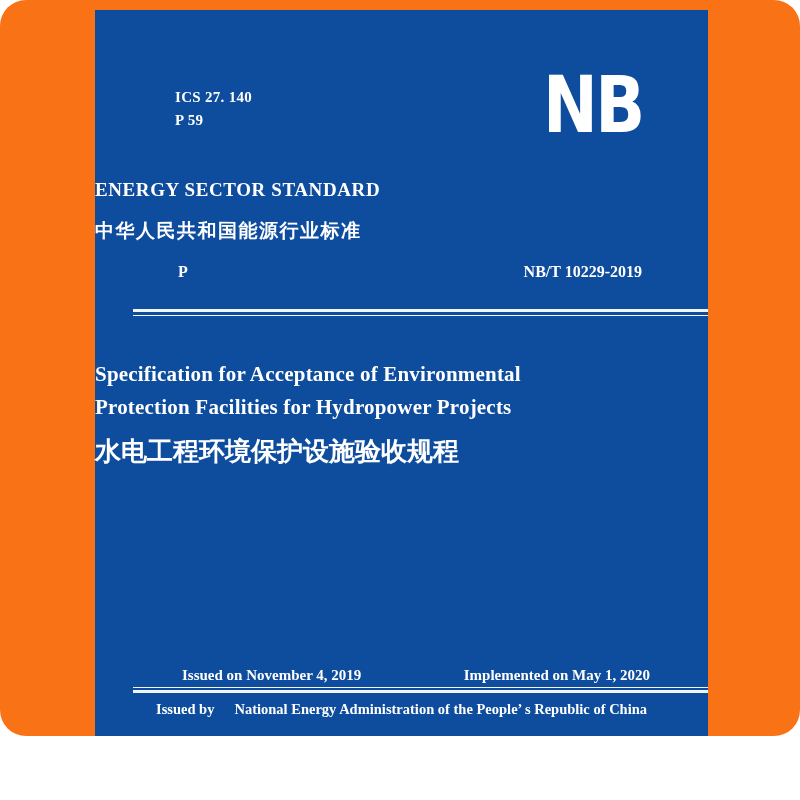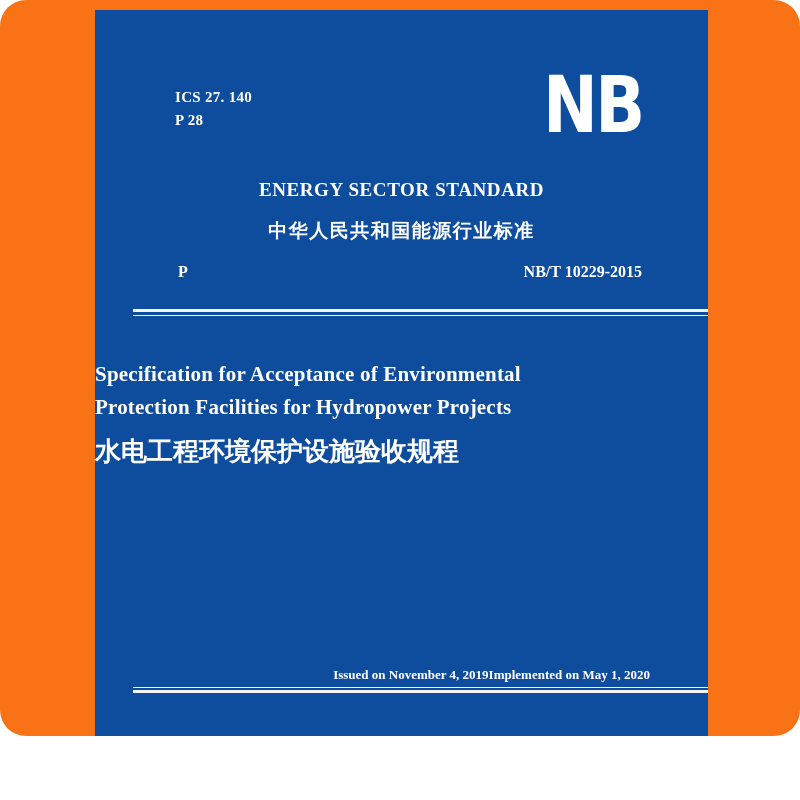--- a/index.html
+++ b/index.html
@@ -46,21 +46,20 @@
     line-height: 1;
     letter-spacing: -3px;
     transform: scaleX(0.84);
     transform-origin: left top;
   }
   .std-heading {
     position: absolute;
     left: 0;
     right: 0;
     top: 167px;
-    text-align: center;
   }
   .std-heading .en {
     font-size: 19px;
     font-weight: bold;
     letter-spacing: 0.6px;
     line-height: 25px;
   }
   .std-heading .zh {
     margin-top: 17px;
     font-size: 19px;
@@ -107,22 +106,22 @@
     font-weight: bold;
     letter-spacing: 0px;
     line-height: 34px;
   }
   .dates-row {
     position: absolute;
     left: 87px;
     right: 58px;
     top: 657px;
     display: flex;
-    justify-content: flex-end;
-    font-size: 13px;
+    justify-content: space-between;
+    font-size: 15px;
     font-weight: bold;
   }
   .issuer-row {
     position: absolute;
     left: 0;
     right: 0;
     top: 691px;
     display: flex;
     justify-content: center;
     gap: 20px;
@@ -131,47 +130,51 @@
   }
 </style>
 </head>
 <body>
 
 <div class="page">
   <div class="cover" style="background: rgb(14, 76, 157);">
 
     <div class="ics-block">
       <div>ICS 27. 140</div>
-      <div>P 28</div>
+      <div>P 59</div>
     </div>
 
     <div class="nb-logo">NB</div>
 
     <div class="std-heading">
       <div class="en">ENERGY SECTOR STANDARD</div>
       <div class="zh">中华人民共和国能源行业标准</div>
     </div>
 
     <div class="number-row">
       <span>P</span>
-      <span>NB/T 10229-2015</span>
+      <span>NB/T 10229-2019</span>
     </div>
 
     <div class="rule rule-top-thick"></div>
     <div class="rule rule-top-thin"></div>
 
     <div class="title-block">
       <div class="en">Specification for Acceptance of Environmental</div>
       <div class="en">Protection Facilities for Hydropower Projects</div>
       <div class="zh">水电工程环境保护设施验收规程</div>
     </div>
 
     <div class="dates-row">
       <span>Issued on November 4, 2019</span>
       <span>Implemented on May 1, 2020</span>
     </div>
 
     <div class="rule rule-bottom-thin"></div>
     <div class="rule rule-bottom-thick"></div>
 
+    <div class="issuer-row">
+      <span>Issued by</span>
+      <span>National Energy Administration of the People’ s Republic of China</span>
+    </div>
 
   </div>
 </div>
 
 </body></html>

